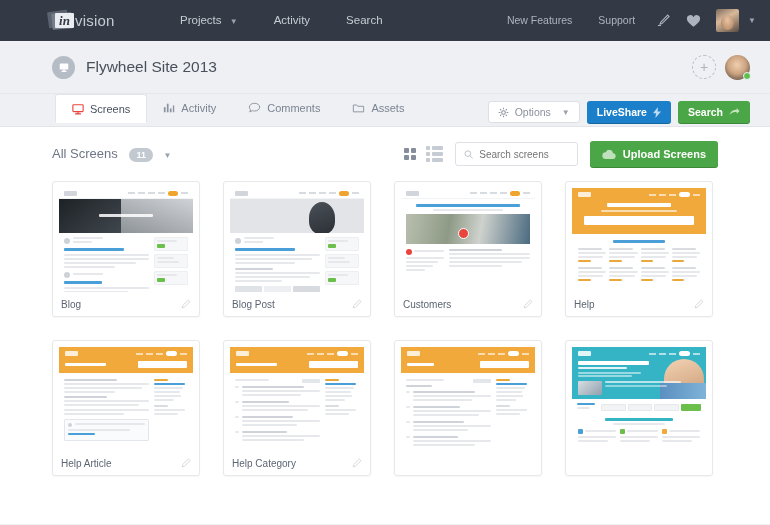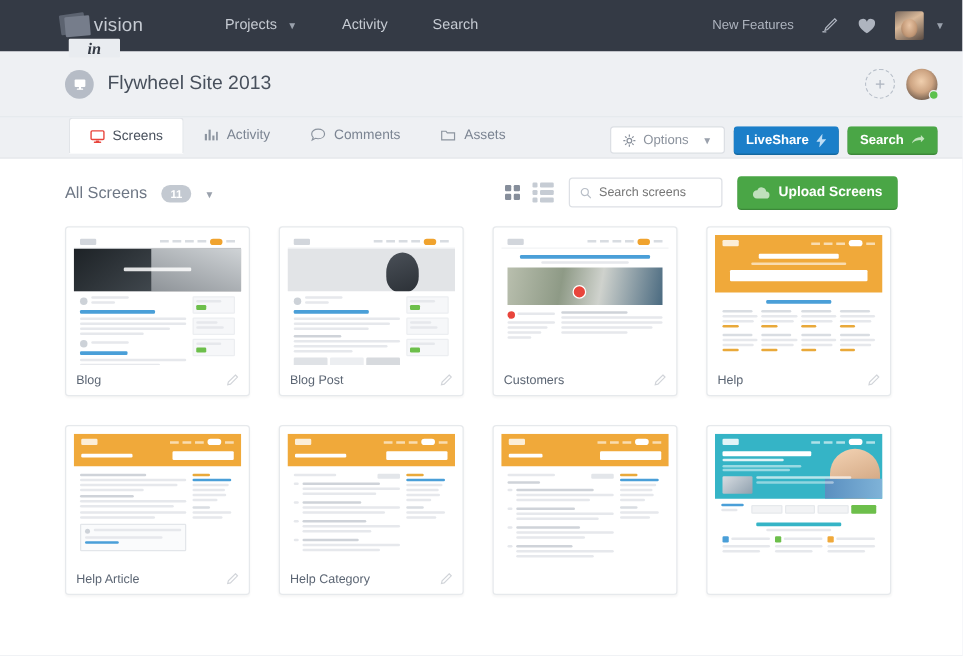--- a/index.html
+++ b/index.html
@@ -23,24 +23,24 @@
   .logo-mark { position: relative; width: 74px; height: 22px; }
   .logo-card {
     position:absolute; left:4px; top:1px; width:20px; height:16px;
     background:#5c6370; transform: rotate(-8deg); border-radius:1px;
   }
   .logo-card2 {
     position:absolute; left:8px; top:3px; width:20px; height:16px;
     background:#767d8b; transform: rotate(-5deg); border-radius:1px;
   }
   .logo-in {
-    position:absolute; left:11px; top:3px; width:41px; height:15px;
+    position:absolute; left:11px; top:3px; width:19px; height:15px;
     background:#e9ecf0; border-radius:1px; color:#343a45;
     font-style: italic; font-weight: bold; font-size: 13px;
-    line-height: 15px; text-align:center; font-family:"Liberation Serif", serif;margin-top:18px;
+    line-height: 15px; text-align:center; font-family:"Liberation Serif", serif;
   }
   .logo-text {
     position:absolute; left:31px; top:2px;
     color: #c6cbd3; font-size: 15px; letter-spacing: .2px;
   }
   .nav-links { display:flex; margin-left: 44px; }
   .nav-link {
     color:#c6cbd3; font-size:11.5px; padding: 0 18px; line-height:41px;
     cursor:pointer; white-space:nowrap;
   }
@@ -203,20 +203,21 @@
     <div class="nav-link">
       <span>Projects</span>
       <span class="caret">▼</span>
     </div>
     <div class="nav-link">Activity</div>
     <div class="nav-link">Search</div>
   </div>
 
   <div class="nav-right">
     <div class="nav-link">New Features</div>
+    <div class="nav-link">Support</div>
     <div class="icon-btn">
       <svg width="15" height="15" viewBox="0 0 16 16">
           <path d="M12.5 2.2 L14 3.7 L6.4 11.3 L4.3 12 L5 9.9 Z" fill="none" stroke="#aeb4bf" stroke-width="1.1"></path>
           <path d="M2 13.4 c1.2-.6 2.2.4 3.4-.2" fill="none" stroke="#aeb4bf" stroke-width="1.1"></path>
         </svg>
     </div>
     <div class="icon-btn">
       <svg width="15" height="14" viewBox="0 0 16 15">
           <path d="M8 13.6 C3 10 1 7.6 1 5.1 A3.6 3.6 0 0 1 8 3.6 A3.6 3.6 0 0 1 15 5.1 C15 7.6 13 10 8 13.6Z" fill="#aeb4bf"></path>
         </svg>

